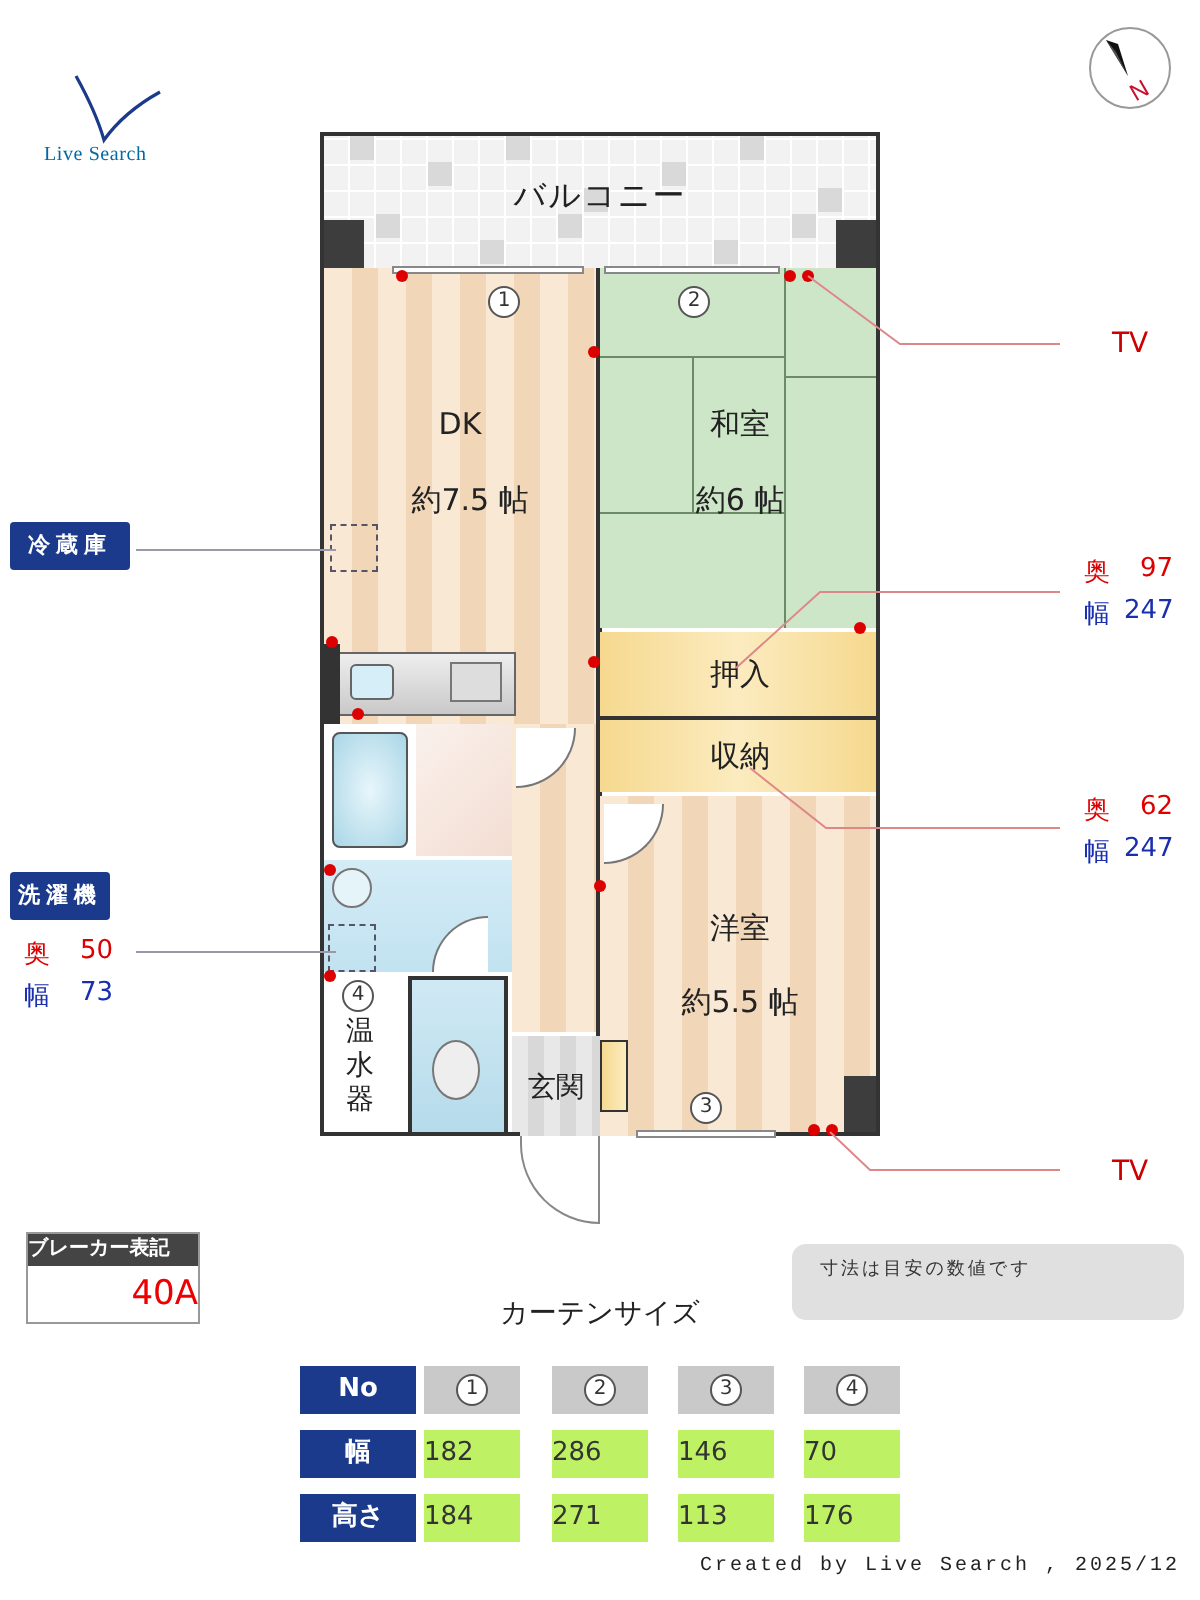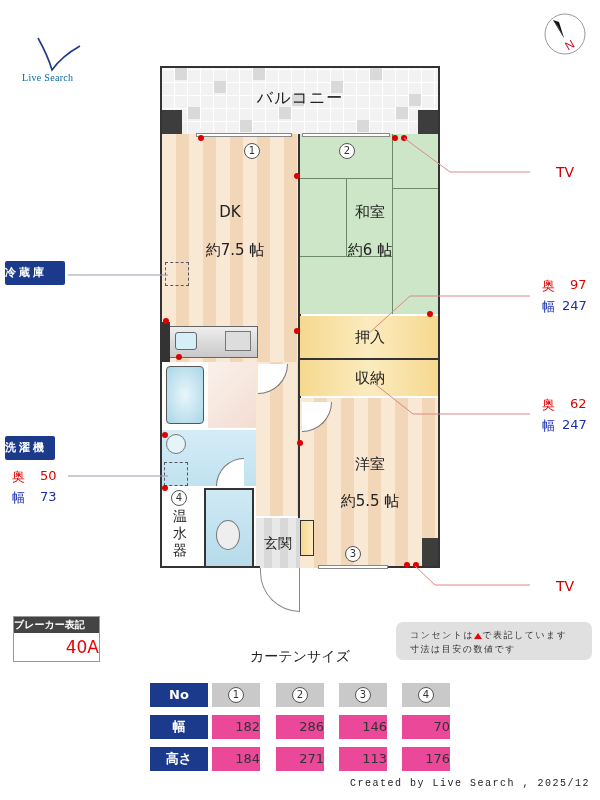--- a/index.html
+++ b/index.html
@@ -34,30 +34,30 @@
 .wc{left:204px;top:488px;width:50px;height:80px;background:linear-gradient(180deg,#cfe9f4,#b6dbea);border:2px solid #333}
 .heater{left:162px;top:486px;width:40px;height:82px;background:#fff}
 .genkan{left:256px;top:518px;width:44px;height:50px;background:repeating-linear-gradient(90deg,#e8e8e8 0 8px,#d8d8d8 8px 16px)}
 .kitchen{left:168px;top:326px;width:90px;height:32px;background:linear-gradient(180deg,#eee,#c9c9c9);border:1px solid #666}
 .room-text{font-size:15px;color:#222;text-align:center}
 .circle-num{width:16px;height:16px;border:1px solid #555;border-radius:50%;font-size:10px;text-align:center;line-height:14px;background:#fff;color:#333}
 .dot{width:6px;height:6px;border-radius:50%;background:#d00}
 .tv{font-size:14px;color:#c00}
 .lbl-red{font-size:13px;color:#d00}
 .lbl-blue{font-size:13px;color:#1a2fb0}
-.badge{background:#1b3a8c;color:#fff;font-size:11px;font-weight:bold;border-radius:2px;letter-spacing:3px;line-height:20px}
+.badge{background:#1b3a8c;color:#fff;font-size:11px;font-weight:bold;text-align:center;border-radius:2px;letter-spacing:3px;line-height:20px}
 .breaker{left:13px;top:616px;width:87px;height:46px;border:1px solid #999}
 .breaker-h{height:16px;background:#444;color:#fff;font-size:10px;font-weight:bold;text-align:left;line-height:16px}
 .breaker-v{height:28px;color:#e00;font-size:17px;text-align:right;line-height:28px}
 .note{left:396px;top:622px;width:196px;height:38px;background:#e0e0e0;border-radius:7px;font-size:9px;color:#333;letter-spacing:1.5px;padding:6px 0 0 14px;line-height:14px}
 .tri{display:inline-block;width:0;height:0;border-left:4px solid transparent;border-right:4px solid transparent;border-bottom:6px solid #e00;vertical-align:middle}
 .curtain-title{left:200px;top:648px;width:200px;text-align:center;font-size:14px;color:#222}
 .th{background:#1b3a8c;color:#fff;font-size:13px;font-weight:bold;text-align:center;line-height:24px;width:58px;height:24px}
 .cell-h{background:#c9c9c9;width:48px;height:24px;display:flex;align-items:center;justify-content:center}
-.cell{background:#ec4899;width:48px;height:24px;text-align:right;line-height:24px;font-size:13px;color:#333}
+.cell{background:#bef264;width:48px;height:24px;text-align:left;line-height:24px;font-size:13px;color:#333}
 .created{left:350px;top:778px;font-family:Liberation Mono, monospace;font-size:10px;color:#222;letter-spacing:1.5px}
 .window{background:#fff;border:1px solid #888;height:4px}
 </style>
 </head>
 <body>
 
 <svg class="abs logo-v" viewBox="0 0 48 40">
   <path d="M4 2 Q14 20 18 34 Q28 20 46 10" fill="none" stroke="#1b3a8c" stroke-width="1.6"></path>
 </svg>
 <div class="abs logo-text">Live Search</div>
@@ -196,21 +196,20 @@
 <div class="abs lbl-red" style="left:40px;top:468px">50</div>
 <div class="abs lbl-blue" style="left:12px;top:489px">幅</div>
 <div class="abs lbl-blue" style="left:40px;top:489px">73</div>
 
 <div class="abs breaker">
   <div class="breaker-h">ブレーカー表記</div>
   <div class="breaker-v">40A</div>
 </div>
 
 <div class="abs note">
-  <div><span>コンセントは</span><span class="tri"></span><span>で表記しています</span></div>
   <div>寸法は目安の数値です</div>
 </div>
 
 <div class="abs curtain-title">カーテンサイズ</div>
 <div class="abs th" style="left:150px;top:683px">No</div>
 <div class="abs th" style="left:150px;top:715px">幅</div>
 <div class="abs th" style="left:150px;top:747px">高さ</div>
 
 <div class="abs cell-h" style="left:212px;top:683px">
     <div class="circle-num">1</div>

